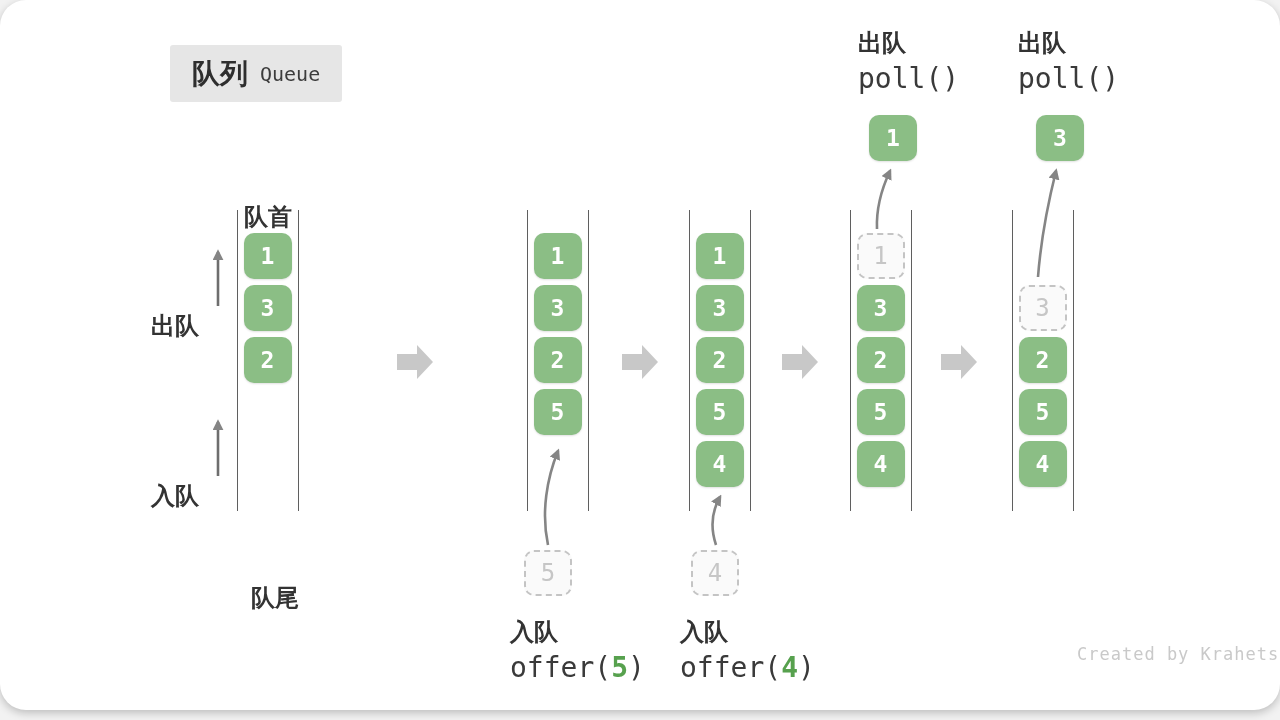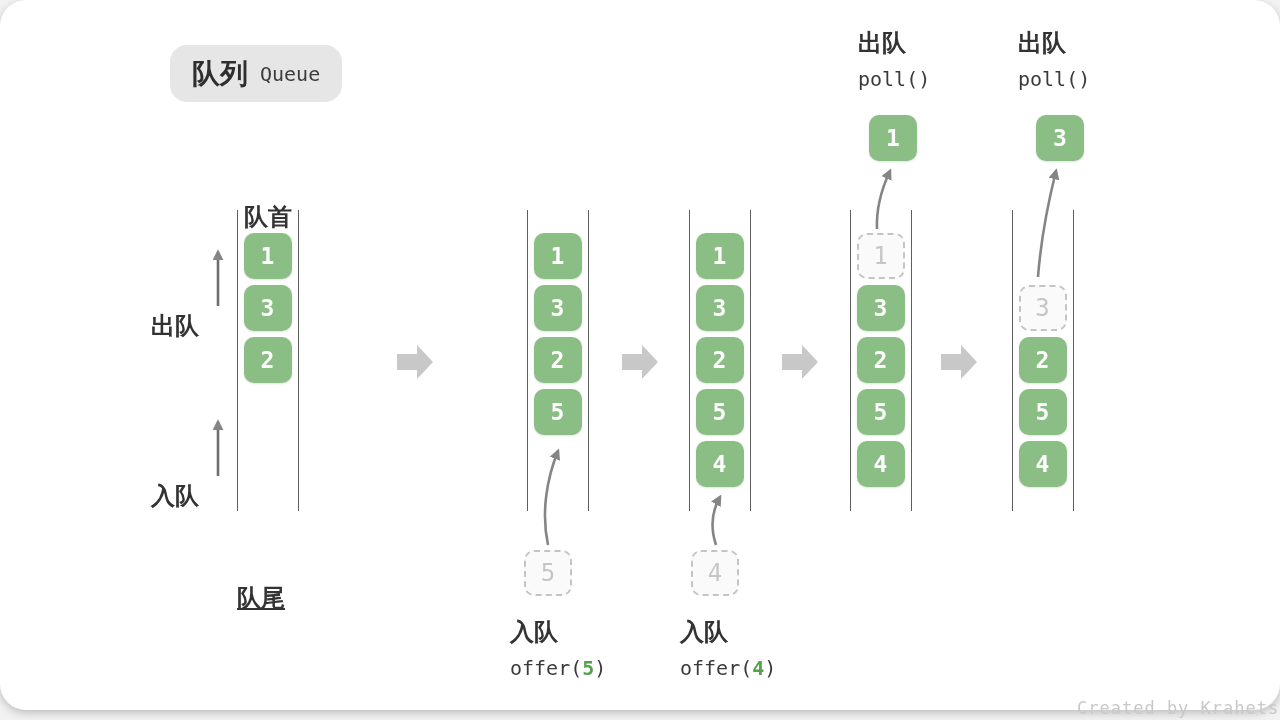--- a/index.html
+++ b/index.html
@@ -16,56 +16,56 @@
     --watermark-gray:#c9c9c9;
   }
   *{margin:0;padding:0;box-sizing:border-box;}
   html,body{width:1280px;height:720px;overflow:hidden;background:#f2f2f2;
     font-family:"Liberation Sans","DejaVu Sans",sans-serif;}
   .canvas{position:relative;width:1280px;height:720px;}
   .card{position:absolute;left:0;top:0;right:0;bottom:10px;background:#ffffff;
     border-radius:26px;box-shadow:0 3px 9px rgba(0,0,0,0.22);}
   
   .badge{position:absolute;left:170px;top:45px;height:57px;padding:0 22px;
-    background:var(--badge-bg);border-radius:17px;display:flex;align-items:center;gap:12px;}
+    background:var(--badge-bg);border-radius:3px;display:flex;align-items:center;gap:12px;}
   .badge-zh{font-weight:700;font-size:28px;color:#2e2e2e;}
   .badge-en{font-family:"DejaVu Sans Mono",monospace;font-size:20px;color:#3c3c3c;}
   
   .lbl{position:absolute;font-weight:700;font-size:24px;color:var(--label-dark);white-space:nowrap;margin-top:46px;}
   .lbl.front{left:237px;top:155px;width:62px;text-align:center;}
-  .lbl.rear{left:237px;top:536px;width:62px;text-align:left;text-decoration:underline;}
+  .lbl.rear{left:237px;top:536px;width:62px;text-align:right;}
   .lbl.deq-side{left:151px;top:264px;}
   .lbl.enq-side{left:151px;top:434px;}
   
   .channel{position:absolute;top:210px;height:301px;width:62px;
     border-left:1.5px solid var(--line-gray);border-right:1.5px solid var(--line-gray);}
   
   .slot{position:absolute;width:48px;height:46px;border-radius:10px;
     background:var(--box-green);color:#ffffff;display:flex;align-items:center;justify-content:center;
     font-family:"DejaVu Sans Mono",monospace;font-weight:700;font-size:23px;
     box-shadow:0 1px 2px rgba(0,0,0,0.12);}
   .channel .slot{left:5.5px;}
   .r0{top:23px;}.r1{top:75px;}.r2{top:127px;}.r3{top:179px;}.r4{top:231px;}
   .slot.dashed{background:var(--dash-bg);border:2px dashed var(--dash-border);
     color:var(--dash-text);font-weight:400;font-size:24px;box-shadow:none;}
   .slot.abs{position:absolute;}
   
   .oplabel{position:absolute;white-space:nowrap;}
   .op-zh{font-weight:700;font-size:24px;color:var(--label-dark);line-height:30px;}
-  .op-code{font-family:"DejaVu Sans Mono",monospace;font-size:20px;color:#3a3a3a;
+  .op-code{font-family:"DejaVu Sans Mono",monospace;font-size:28px;color:#3a3a3a;
     line-height:30px;margin-top:6px;}
   .op-code .arg{color:var(--arg-green);font-weight:700;}
   
   .overlay{position:absolute;left:0;top:0;width:1280px;height:720px;pointer-events:none;}
   .block-arrow{fill:var(--block-arrow-gray);}
   .curve{fill:none;stroke:var(--curve-arrow-gray);stroke-width:2.6px;}
   .side-arrow{fill:none;stroke:#6e6e6e;stroke-width:2.6px;}
   .ah-fill{fill:var(--curve-arrow-gray);}
   
-  .watermark{position:absolute;left:1077px;top:698px;
+  .watermark{position:absolute;left:1077px;top:644px;
     font-family:"DejaVu Sans Mono",monospace;font-size:17px;letter-spacing:1px;
     color:var(--watermark-gray);}
 </style>
 </head>
 <body>
 
 <div class="canvas">
   <div class="card">
 
     <div class="badge">

